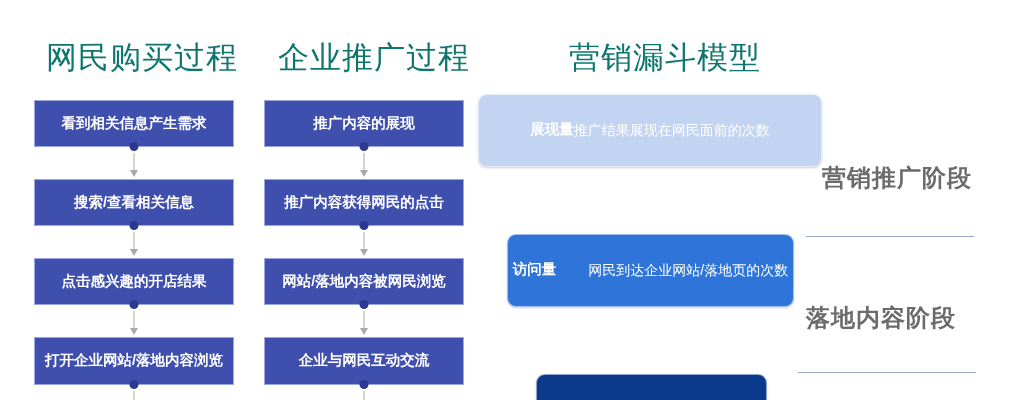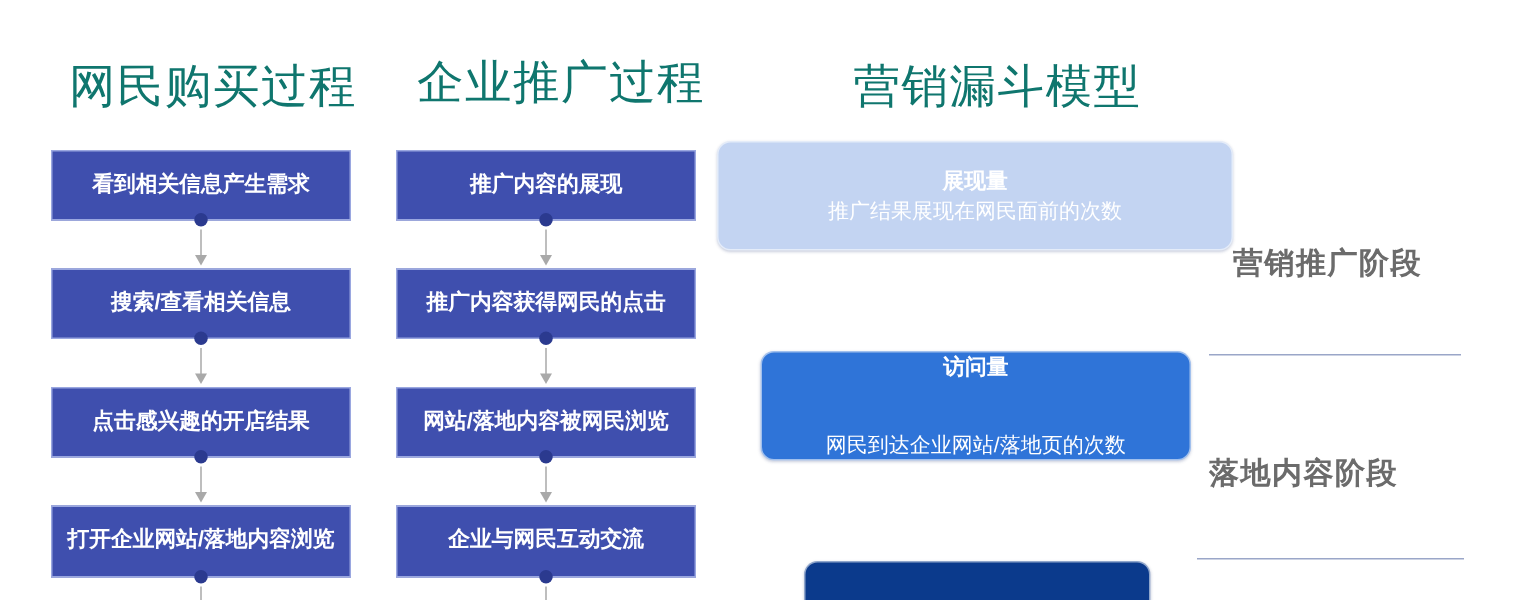--- a/index.html
+++ b/index.html
@@ -25,21 +25,21 @@
   .col-title {
     position: absolute;
     color: #0f766e;
     font-size: 31px;
     font-weight: 400;
     letter-spacing: 1px;
     white-space: nowrap;
     line-height: 1;
   }
   #title-col1 { left: 46px;  top: 42px; }
-  #title-col2 { left: 278px; top: 42px; font-family: Liberation Mono, monospace; }
+  #title-col2 { left: 278px; top: 42px; }
   #title-col3 { left: 569px; top: 42px; }
 
   
   .flow-col {
     position: absolute;
     top: 100px;
     width: 200px;
   }
   #flow-col-1 { left: 34px; }
   #flow-col-2 { left: 264px; }
@@ -114,21 +114,21 @@
     top: 0;
     width: 1016px;
     height: 400px;
     pointer-events: none;
   }
   .funnel-level {
     position: absolute;
     border-radius: 9px;
     box-sizing: border-box;
     display: flex;
-    flex-direction: column;
+    flex-direction: row;
     align-items: center;
     justify-content: center;
     color: #ffffff;
     text-align: center;
     box-shadow: 0 1px 2px rgba(40,60,120,0.25);
     pointer-events: auto;
   }
   .funnel-level .lv-title {
     font-size: 14.5px;
     font-weight: bold;
@@ -138,21 +138,21 @@
   .funnel-level .lv-desc {
     font-size: 14px;
     font-weight: normal;
     line-height: 1.25;
   }
 
   
   .stage-label {
     position: absolute;
     color: #6b6b6b;
-    font-size: 20px;
+    font-size: 24px;
     font-weight: bold;
     white-space: nowrap;
     letter-spacing: 1px;
   }
   #stage-label-1 { left: 822px; top: 162px; }
   #stage-label-2 { left: 806px; top: 302px; }
 
   .stage-divider {
     position: absolute;
     height: 1px;

